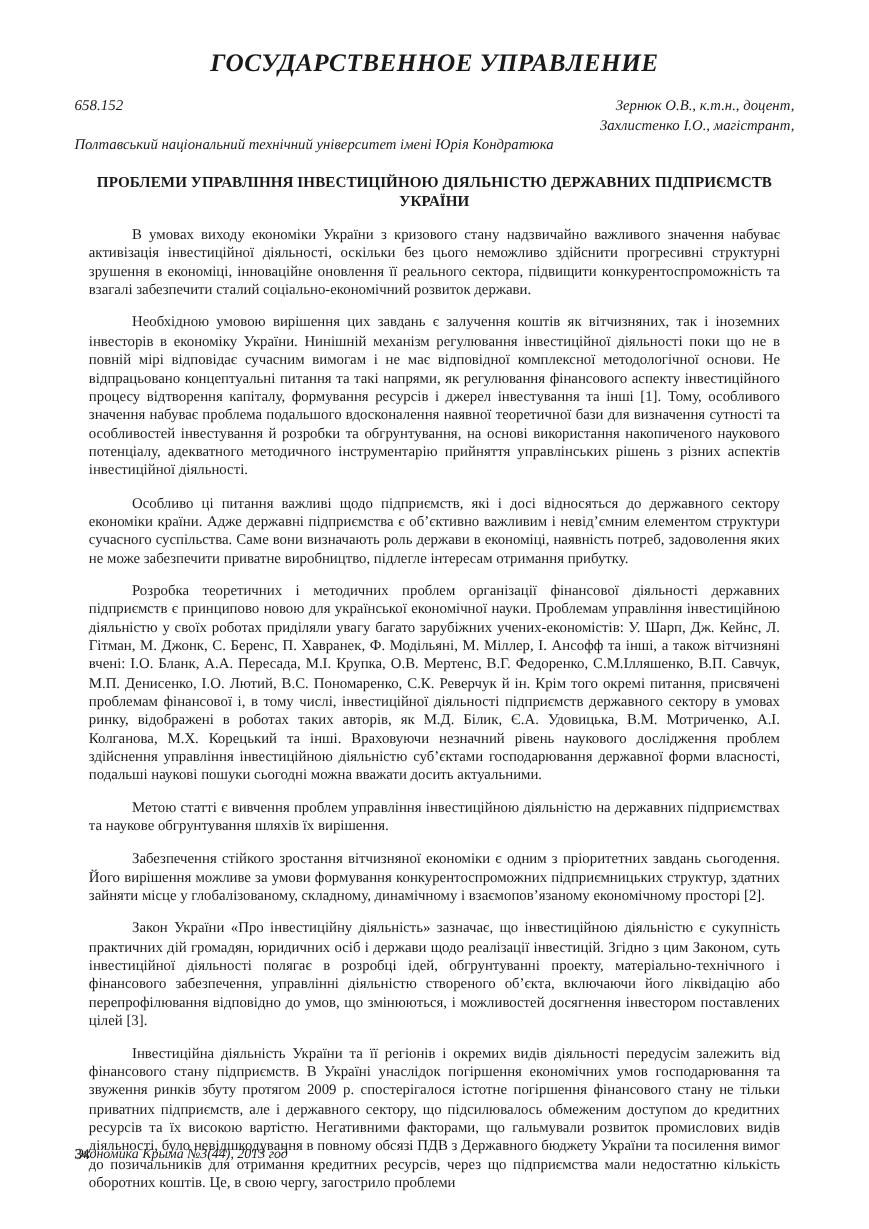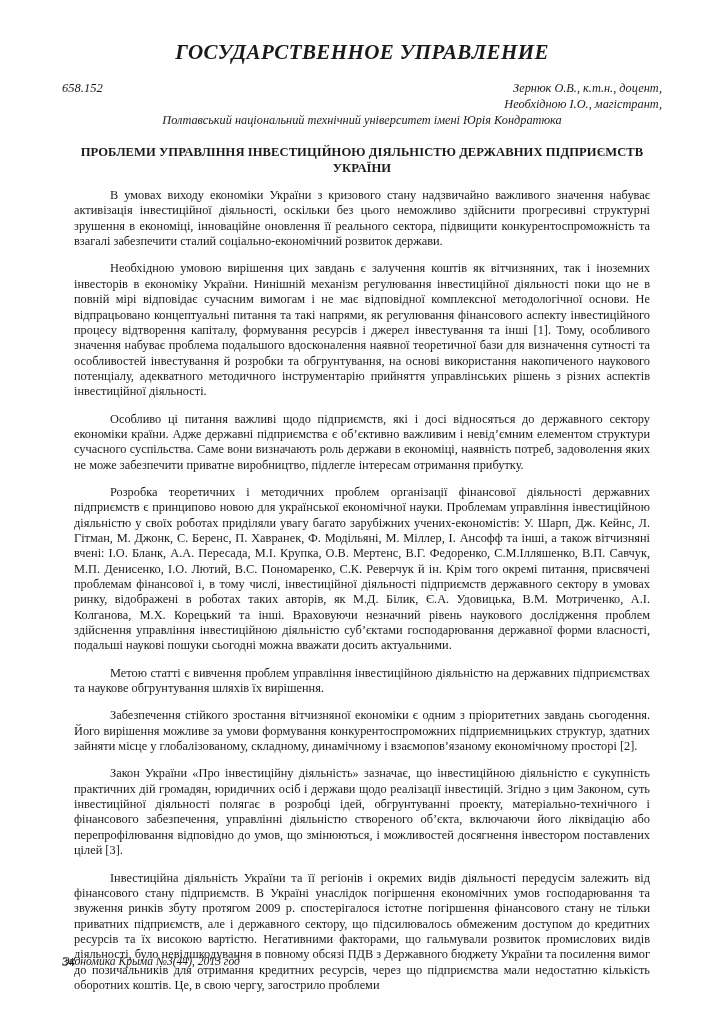--- a/index.html
+++ b/index.html
@@ -58,21 +58,20 @@
   .authors {
     text-align: right;
     font-style: italic;
     margin-top: 16px;
   }
   .author-line {
     display: block;
   }
   .affiliation {
     display: block;
-    text-align: center;
     font-style: italic;
     margin-top: 0;
   }
 
   
   .article-title {
     margin-top: 14px;
     text-align: center;
     font-weight: bold;
     font-size: 12.6px;
@@ -119,21 +118,21 @@
 
 <div class="page">
   <div class="content">
 
     <div class="journal-header">ГОСУДАРСТВЕННОЕ УПРАВЛЕНИЕ</div>
 
     <div class="meta-block">
       <span class="udc">658.152</span>
       <div class="authors">
         <span class="author-line">Зернюк О.В., к.т.н., доцент,</span>
-        <span class="author-line">Необхідною І.О., магістрант,</span>
+        <span class="author-line">Захлистенко І.О., магістрант,</span>
       </div>
       <span class="affiliation">Полтавський національний технічний університет імені Юрія Кондратюка</span>
     </div>
 
     <div class="article-title">ПРОБЛЕМИ УПРАВЛІННЯ ІНВЕСТИЦІЙНОЮ ДІЯЛЬНІСТЮ ДЕРЖАВНИХ ПІДПРИЄМСТВ УКРАЇНИ</div>
 
     <div class="body-text">
       <p>В умовах виходу економіки України з кризового стану надзвичайно важливого значення набуває активізація інвестиційної діяльності, оскільки без цього неможливо здійснити прогресивні структурні зрушення в економіці, інноваційне оновлення її реального сектора, підвищити конкурентоспроможність та взагалі забезпечити сталий соціально-економічний розвиток держави.</p>
       <p>Необхідною умовою вирішення цих завдань є залучення коштів як вітчизняних, так і іноземних інвесторів в економіку України. Нинішній механізм регулювання інвестиційної діяльності поки що не в повній мірі відповідає сучасним вимогам і не має відповідної комплексної методологічної основи. Не відпрацьовано концептуальні питання та такі напрями, як регулювання фінансового аспекту інвестиційного процесу відтворення капіталу, формування ресурсів і джерел інвестування та інші [1]. Тому, особливого значення набуває проблема подальшого вдосконалення наявної теоретичної бази для визначення сутності та особливостей інвестування й розробки та обгрунтування, на основі використання накопиченого наукового потенціалу, адекватного методичного інструментарію прийняття управлінських рішень з різних аспектів інвестиційної діяльності.</p>
       <p>Особливо ці питання важливі щодо підприємств, які і досі відносяться до державного сектору економіки країни. Адже державні підприємства є об’єктивно важливим і невід’ємним елементом структури сучасного суспільства. Саме вони визначають роль держави в економіці, наявність потреб, задоволення яких не може забезпечити приватне виробництво, підлегле інтересам отримання прибутку.</p>

